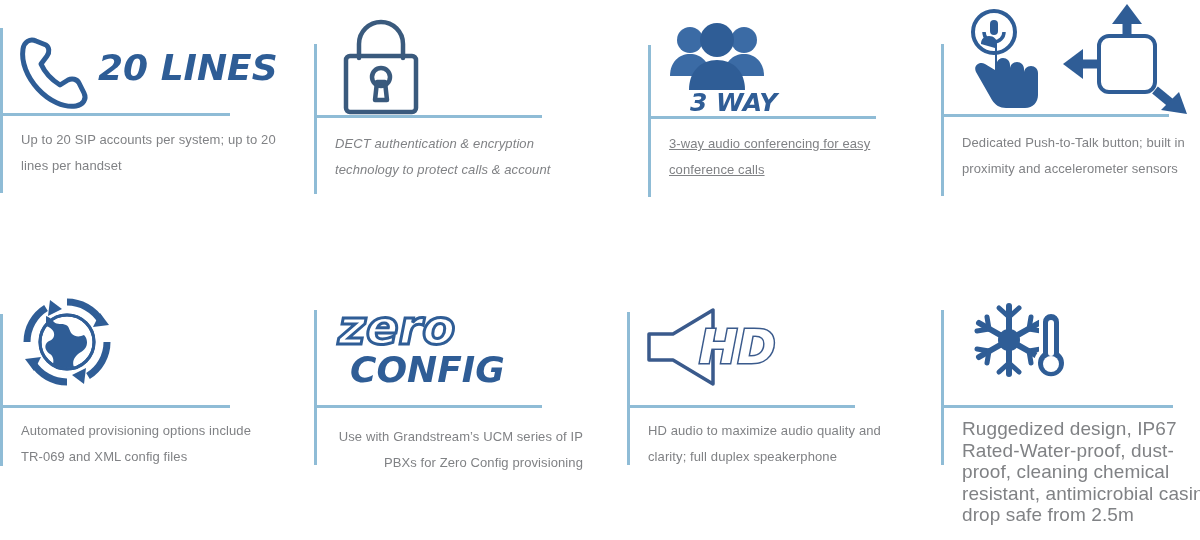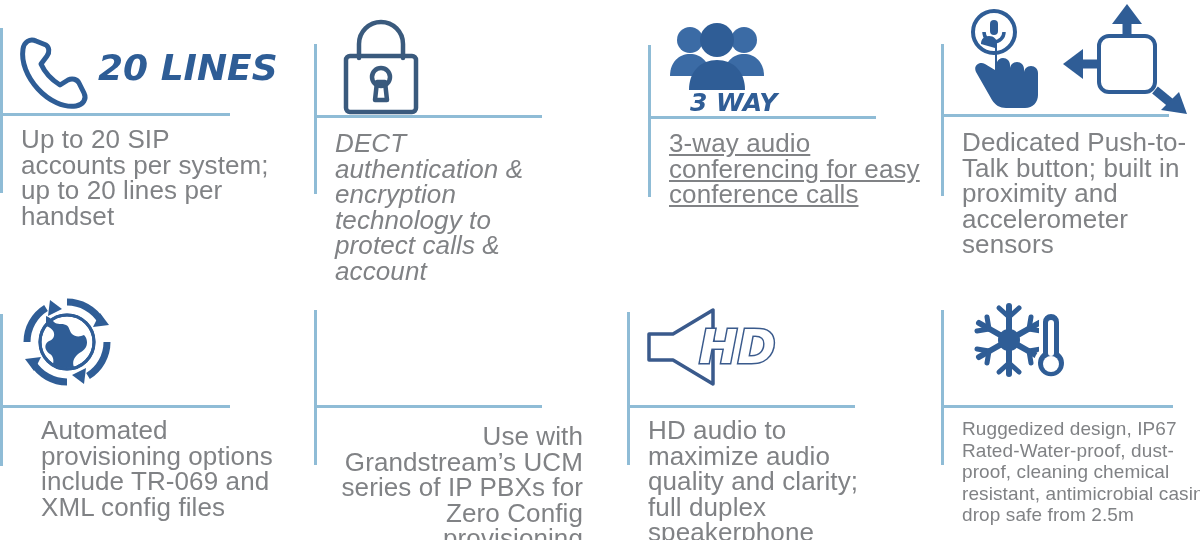--- a/index.html
+++ b/index.html
@@ -43,21 +43,21 @@
     left: 16px;
   }
   .icon-area svg {
     display: block;
     overflow: visible;
   }
   .caption {
     position: absolute;
     left: 21px;
     color: #808285;
-    font-size: 26px;
+    font-size: 13px;
     line-height: 25.5px;
     font-weight: 400;
     letter-spacing: 0.1px;
     white-space: pre-line;
   }
   .caption.tight {
     font-size: 19px;
     line-height: 21.5px;
   }
 
@@ -85,21 +85,21 @@
   #cell-3 .vrule { top: 44px;  height: 152px; }
   #cell-3 .hrule { width: 228px; top: 114px; }
   #cell-3 .icon-area { top: 4px; left: 18px; }
   #cell-3 .caption  { top: 130px; width: 262px; }
 
   
   #cell-4 { left: 0px;   top: 270px; height: 270px; }
   #cell-4 .vrule { top: 44px;  height: 152px; }
   #cell-4 .hrule { width: 230px; top: 135px; }
   #cell-4 .icon-area { top: 22px; left: 12px; }
-  #cell-4 .caption  { top: 148px; width: 240px; margin-left: 20px; }
+  #cell-4 .caption  { top: 148px; width: 240px; }
 
   #cell-5 { left: 314px; top: 270px; height: 270px; }
   #cell-5 .vrule { top: 40px;  height: 155px; }
   #cell-5 .hrule { width: 228px; top: 135px; }
   #cell-5 .icon-area { top: 32px; left: 22px; }
   #cell-5 .caption  { top: 154px; width: 248px; text-align: right; }
 
   #cell-6 { left: 627px; top: 270px; height: 270px; }
   #cell-6 .vrule { top: 42px;  height: 153px; }
   #cell-6 .hrule { width: 228px; top: 135px; }
@@ -222,20 +222,26 @@
         <path d="M15 50 a40 40 0 0 1 19 -34" fill="none" stroke="#2f5d96" stroke-width="7"></path>
         <path d="M38 8 l-2 16 l14 -7 z" fill="#2f5d96"></path>
       </svg>
     </div>
     <div class="caption">Automated provisioning options include TR-069 and XML config files</div>
   </div>
 
   <div class="cell" id="cell-5">
     <div class="vrule"></div>
     <div class="hrule"></div>
+    <div class="icon-area">
+      <svg width="220" height="92" viewBox="0 0 220 92">
+        <text class="logo-text" x="2" y="42" font-size="48" fill="none" stroke="#2f5d96" stroke-width="3">zero</text>
+        <text class="logo-text" x="14" y="80" font-size="36" fill="#2f5d96">CONFIG</text>
+      </svg>
+    </div>
     <div class="caption">Use with Grandstream’s UCM series of IP PBXs for Zero Config provisioning</div>
   </div>
 
   <div class="cell" id="cell-6">
     <div class="vrule"></div>
     <div class="hrule"></div>
     <div class="icon-area">
       <svg width="180" height="80" viewBox="0 0 180 80">
         <path d="M6 26 h24 L70 2 v74 L30 52 H6 z" fill="none" stroke="#3a5a8c" stroke-width="3.5" stroke-linejoin="round"></path>
         <text class="logo-text" x="56" y="55" font-size="46" fill="#ffffff" stroke="#3a5a8c" stroke-width="3" paint-order="stroke fill">HD</text>

